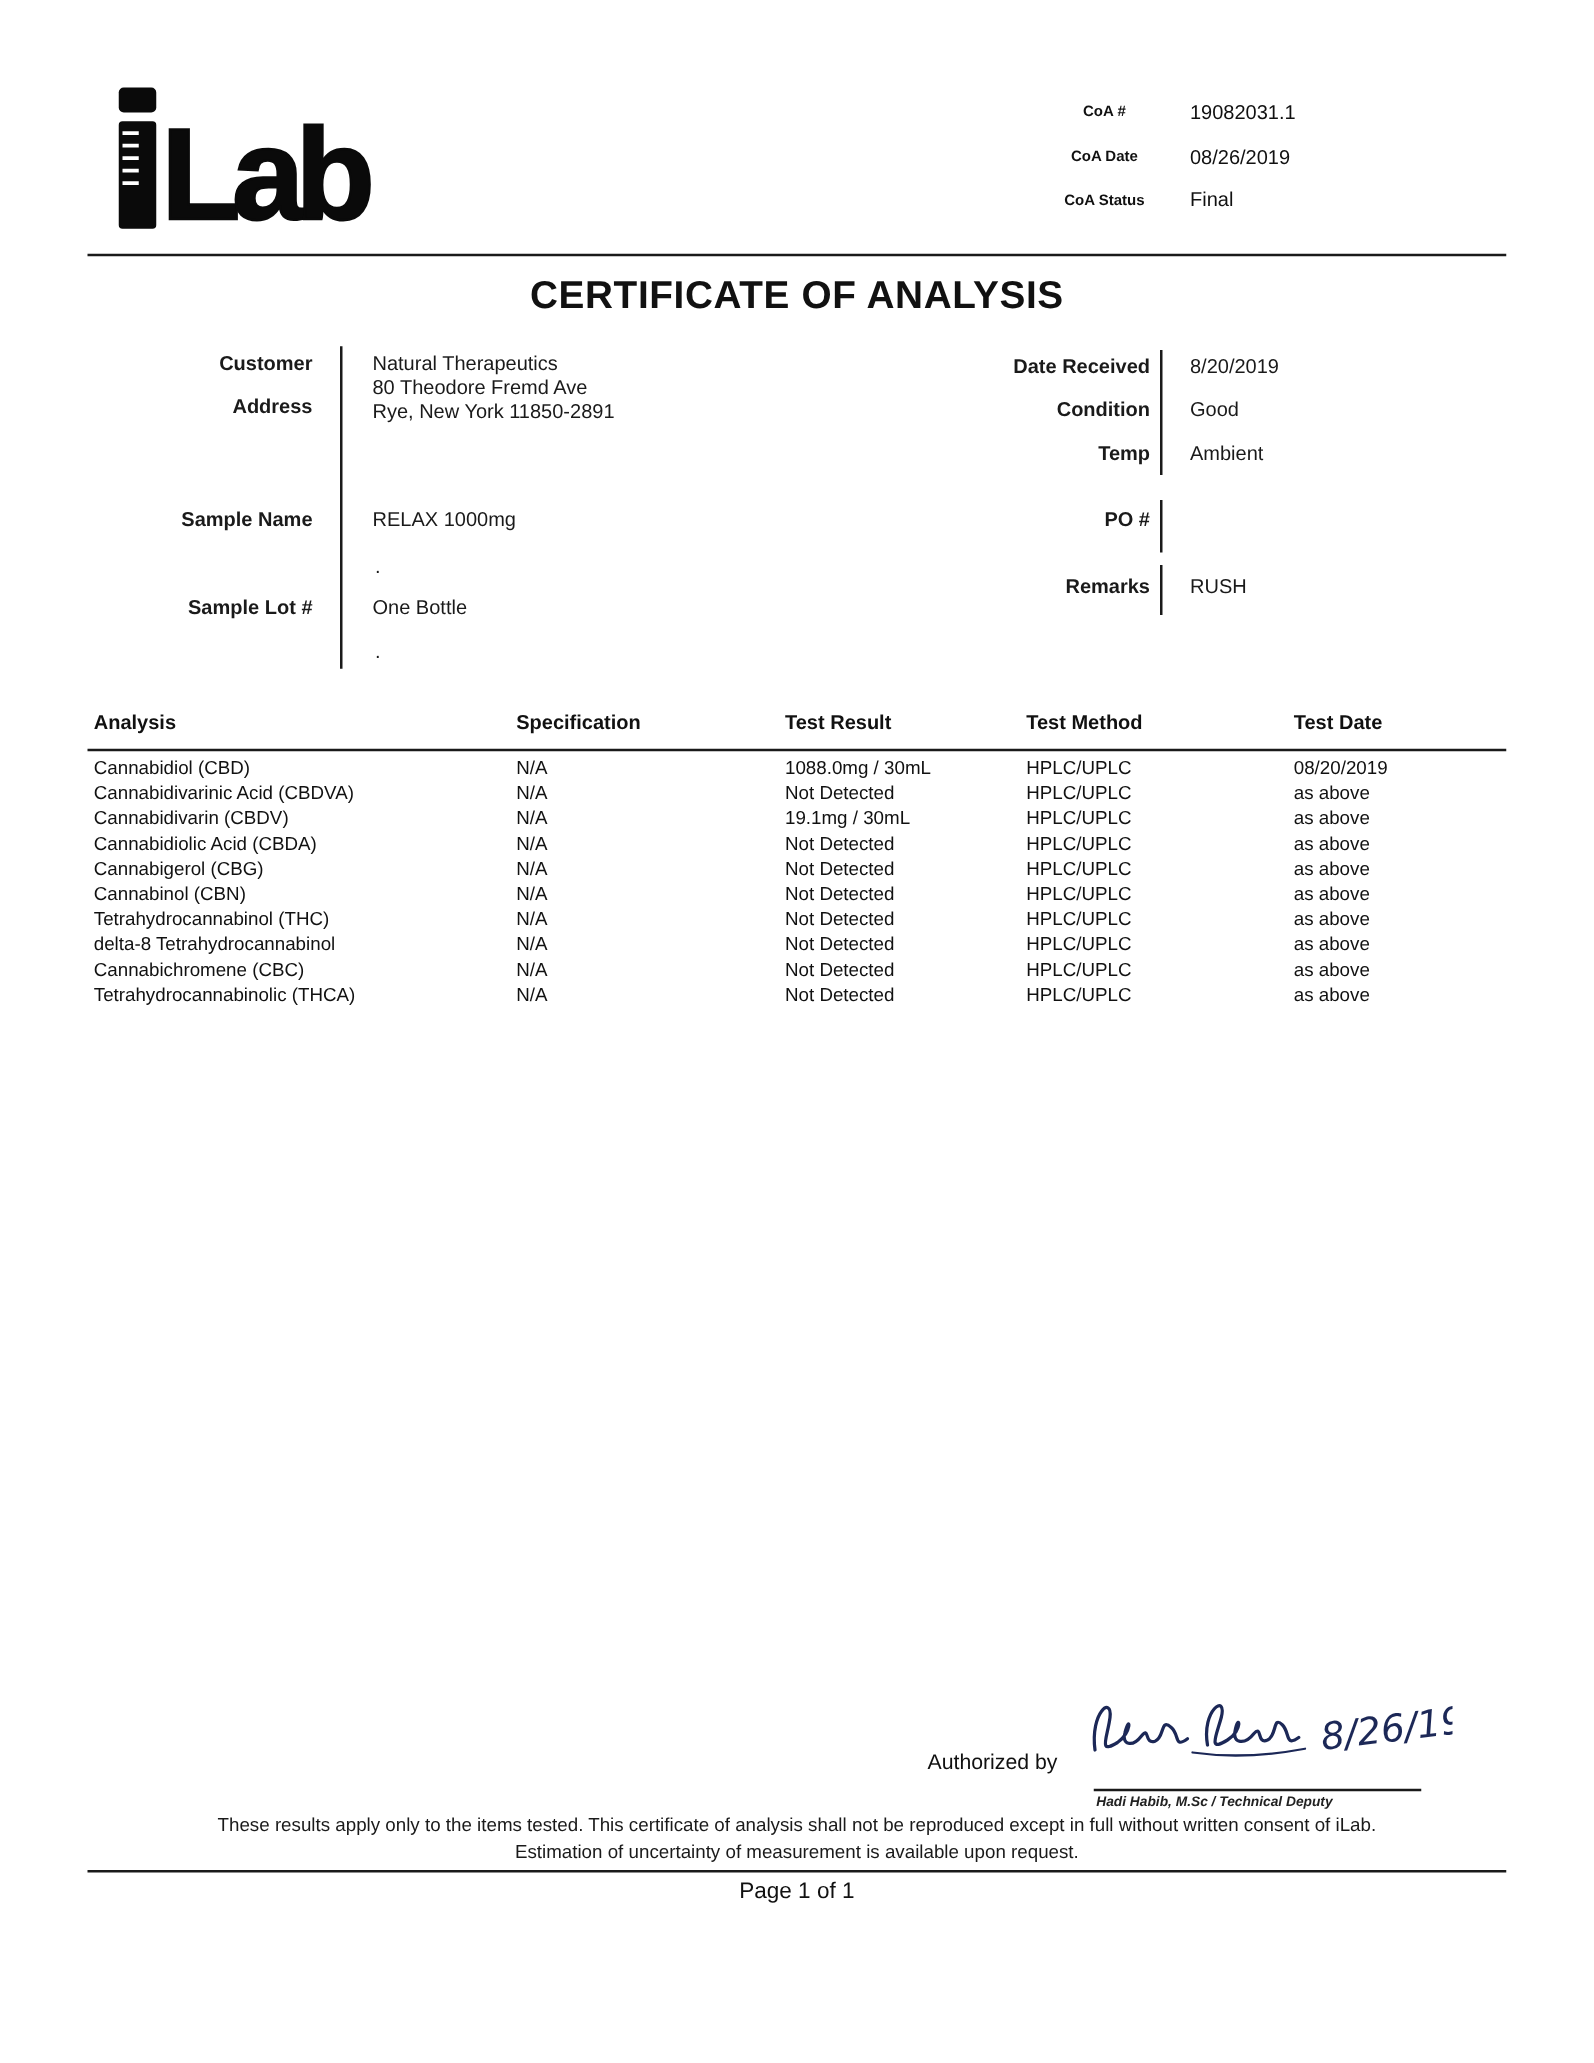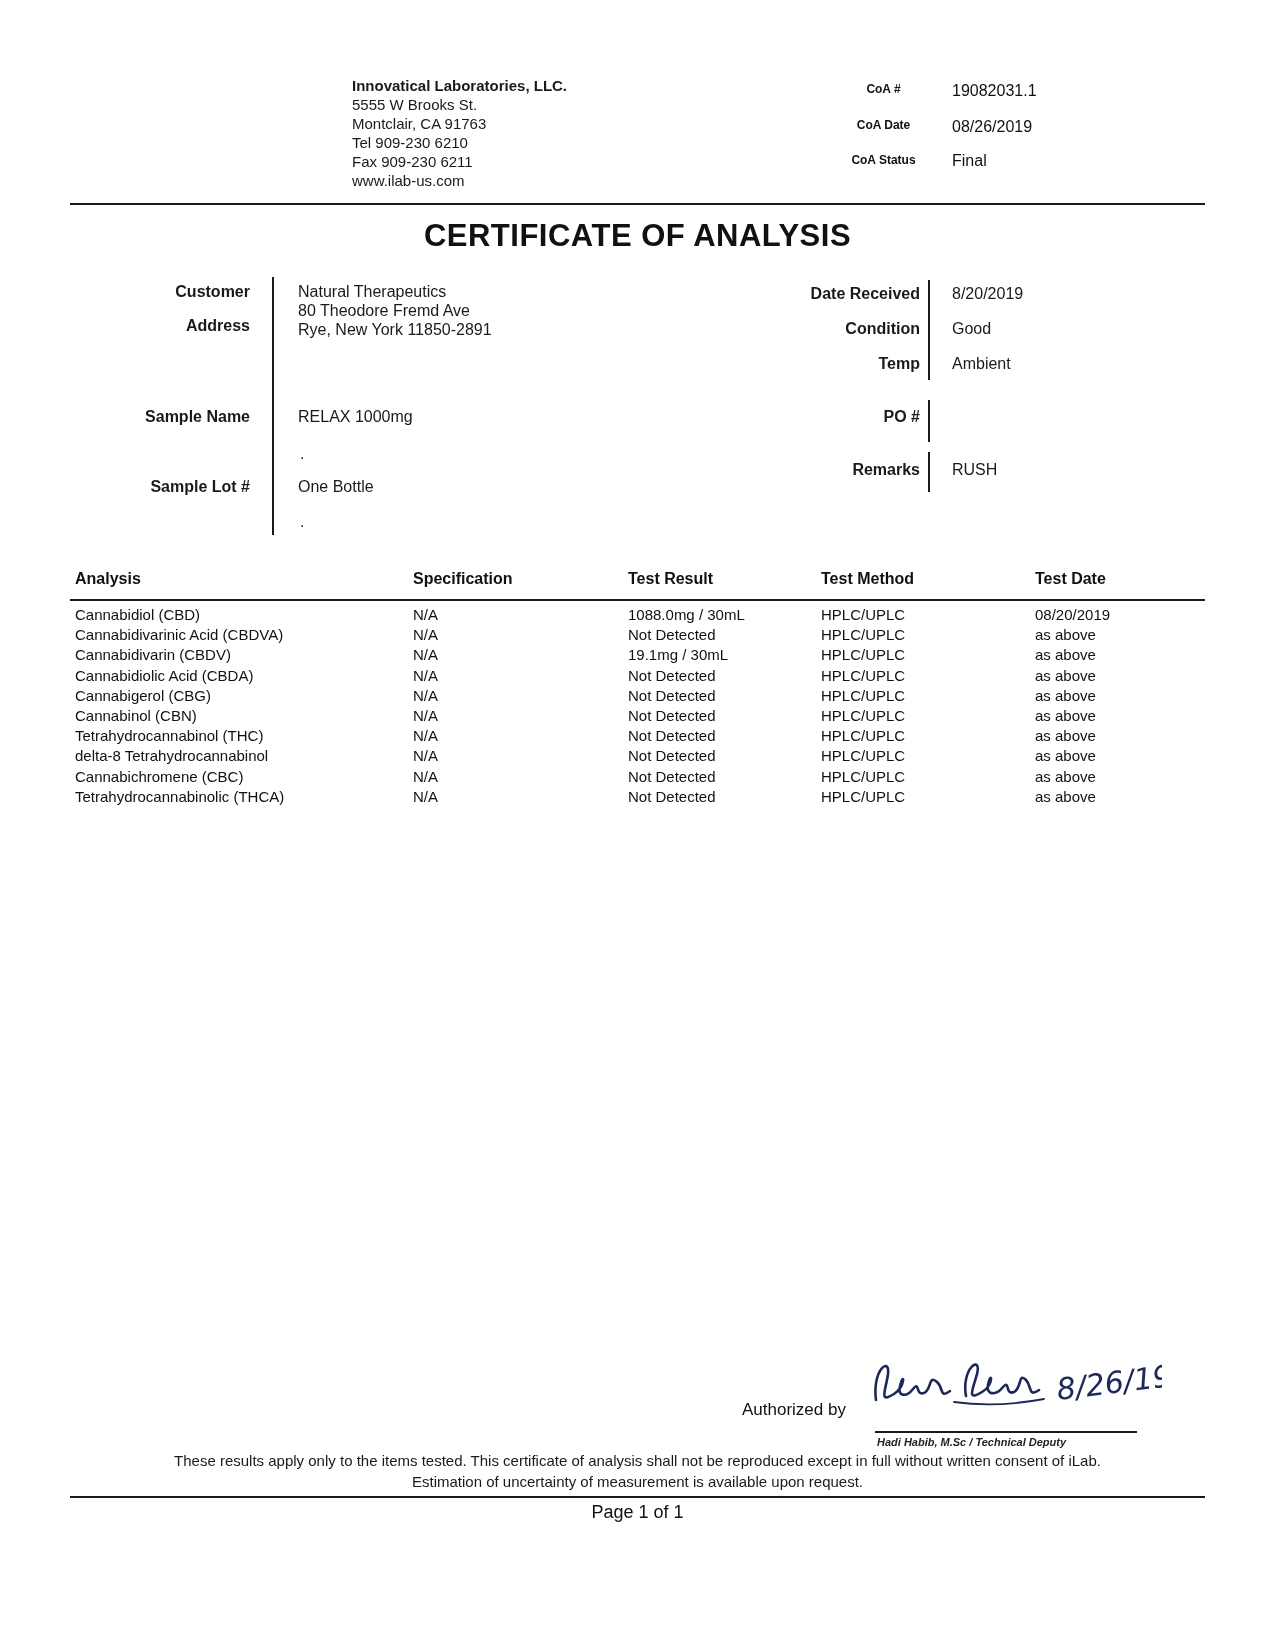--- a/index.html
+++ b/index.html
@@ -53,29 +53,34 @@
   .sig-line { position:absolute; left:875px; top:1431px; width:262px; height:2px; background:#1a1a1a; }
   .sig-title { position:absolute; left:877px; top:1436px; font-size:11px; font-weight:bold; font-style:italic; color:#222; }
   .disclaimer { position:absolute; left:0; width:1275px; text-align:center; font-size:15px; color:#1a1a1a; }
   .page-num { position:absolute; left:0; top:1502px; width:1275px; text-align:center; font-size:18px; }
 </style>
 </head>
 <body>
 
 <div class="page">
 
-
-  <div class="company">
-    <div class="co-name">Innovatical Laboratories, LLC.</div>
-    <div>5555 W Brooks St.</div>
-    <div>Montclair, CA 91763</div>
-    <div>Tel    909-230 6210</div>
-    <div>Fax   909-230 6211</div>
-    <div>www.ilab-us.com</div>
+  <div class="logo">
+    <div class="logo-i">
+      <div class="logo-i-dot"></div>
+      <div class="logo-i-bar">
+        <span class="tick"></span>
+        <span class="tick"></span>
+        <span class="tick"></span>
+        <span class="tick"></span>
+        <span class="tick"></span>
+      </div>
+    </div>
+    <div class="logo-text">Lab</div>
   </div>
+
 
   <div class="coa-label" style="top:82px;">CoA #</div>
   <div class="coa-value" style="top:82px;">19082031.1</div>
   <div class="coa-label" style="top:118px;">CoA Date</div>
   <div class="coa-value" style="top:118px;">08/26/2019</div>
   <div class="coa-label" style="top:153px;">CoA Status</div>
   <div class="coa-value" style="top:152px;">Final</div>
 
   <div class="hline" style="left:70px; top:203px; width:1135px;"></div>
 

